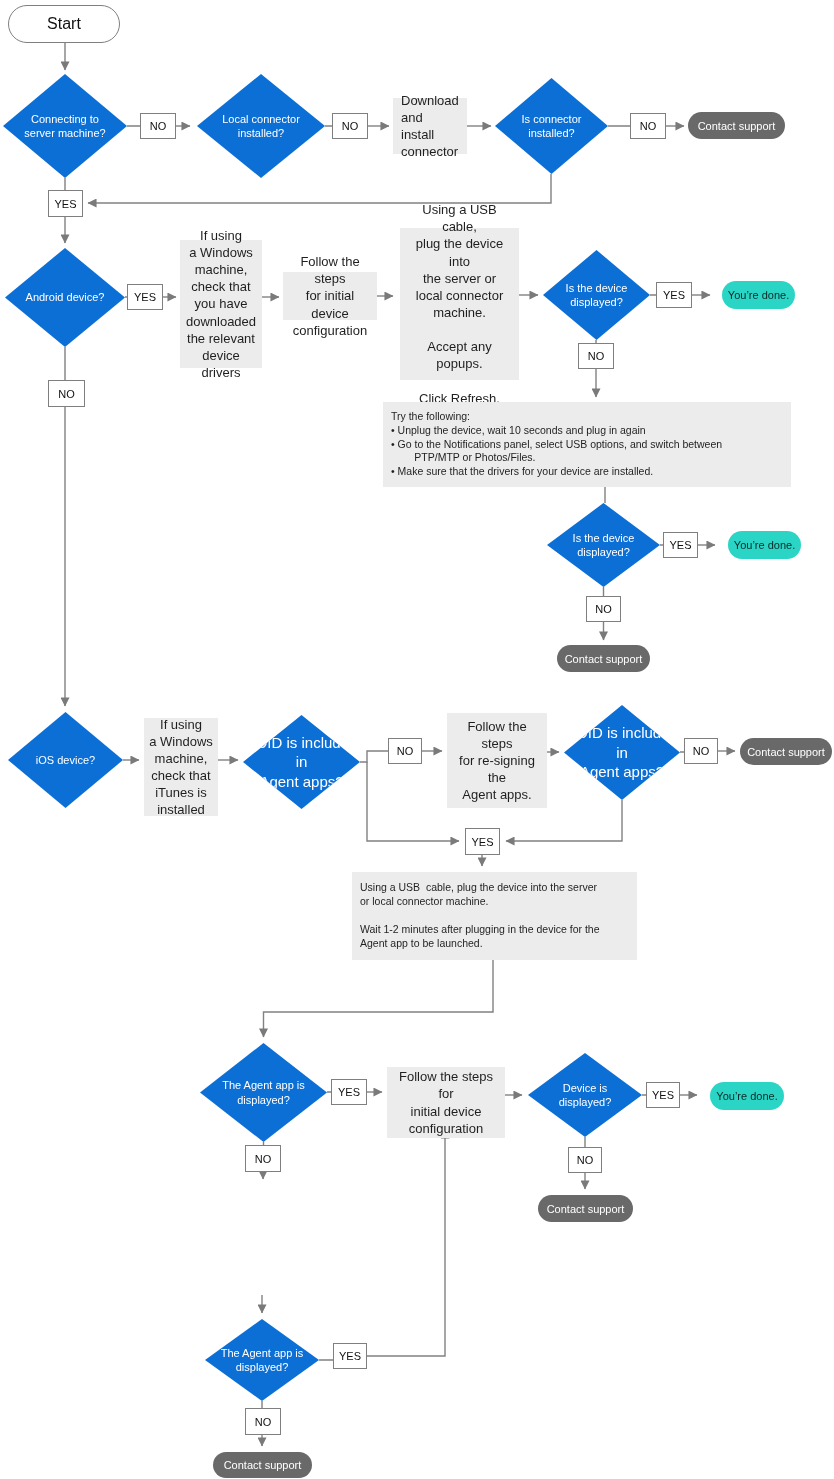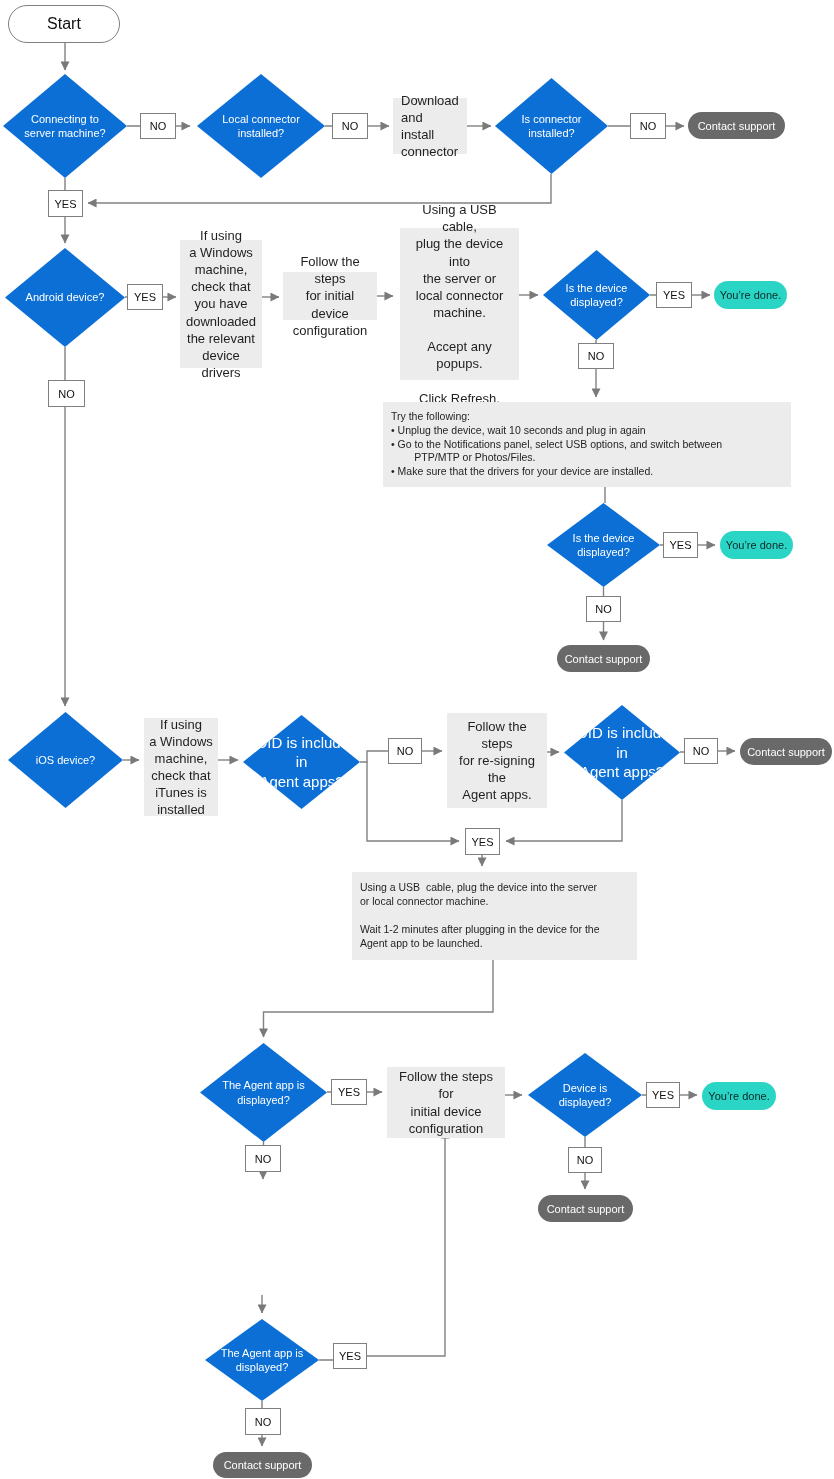--- a/index.html
+++ b/index.html
@@ -9,21 +9,21 @@
   .node{position:absolute;box-sizing:border-box;display:flex;align-items:center;justify-content:center;
         text-align:center;z-index:1;color:#1f1f1f;}
   .diamond{background:#0c6fd6;color:#ffffff;clip-path:polygon(50% 0,100% 50%,50% 100%,0 50%);
            font-size:11px;line-height:1.3;white-space:pre-line;}
   .diamond.small{font-size:15px;}
   .process{background:#ececec;font-size:13px;line-height:1.32;white-space:pre-line;}
   .process.leftalign{justify-content:flex-start;text-align:left;white-space:pre-wrap;padding:6px 8px;}
   .process.pad{padding:2px 4px;}
   .lbl{background:#ffffff;border:1px solid #7f7f7f;font-size:11px;color:#111;}
   .pill-dark{background:#696969;color:#ffffff;border-radius:13.5px;font-size:11px;}
-  .pill-teal{background:#2bd5c6;color:#072a27;border-radius:14px;font-size:11px;}
+  .pill-teal{background:#2bd5c6;color:#072a27;border-radius:14px;font-size:11px;margin-left:8px;}
   .terminator{background:#ffffff;border:1.3px solid #7f7f7f;border-radius:19px;font-size:16px;color:#111;}
   .fs105{font-size:10.5px;}
 </style>
 </head>
 <body>
 
 <div id="canvas">
 
   <svg id="wires" width="834" height="1479">
     <defs>

